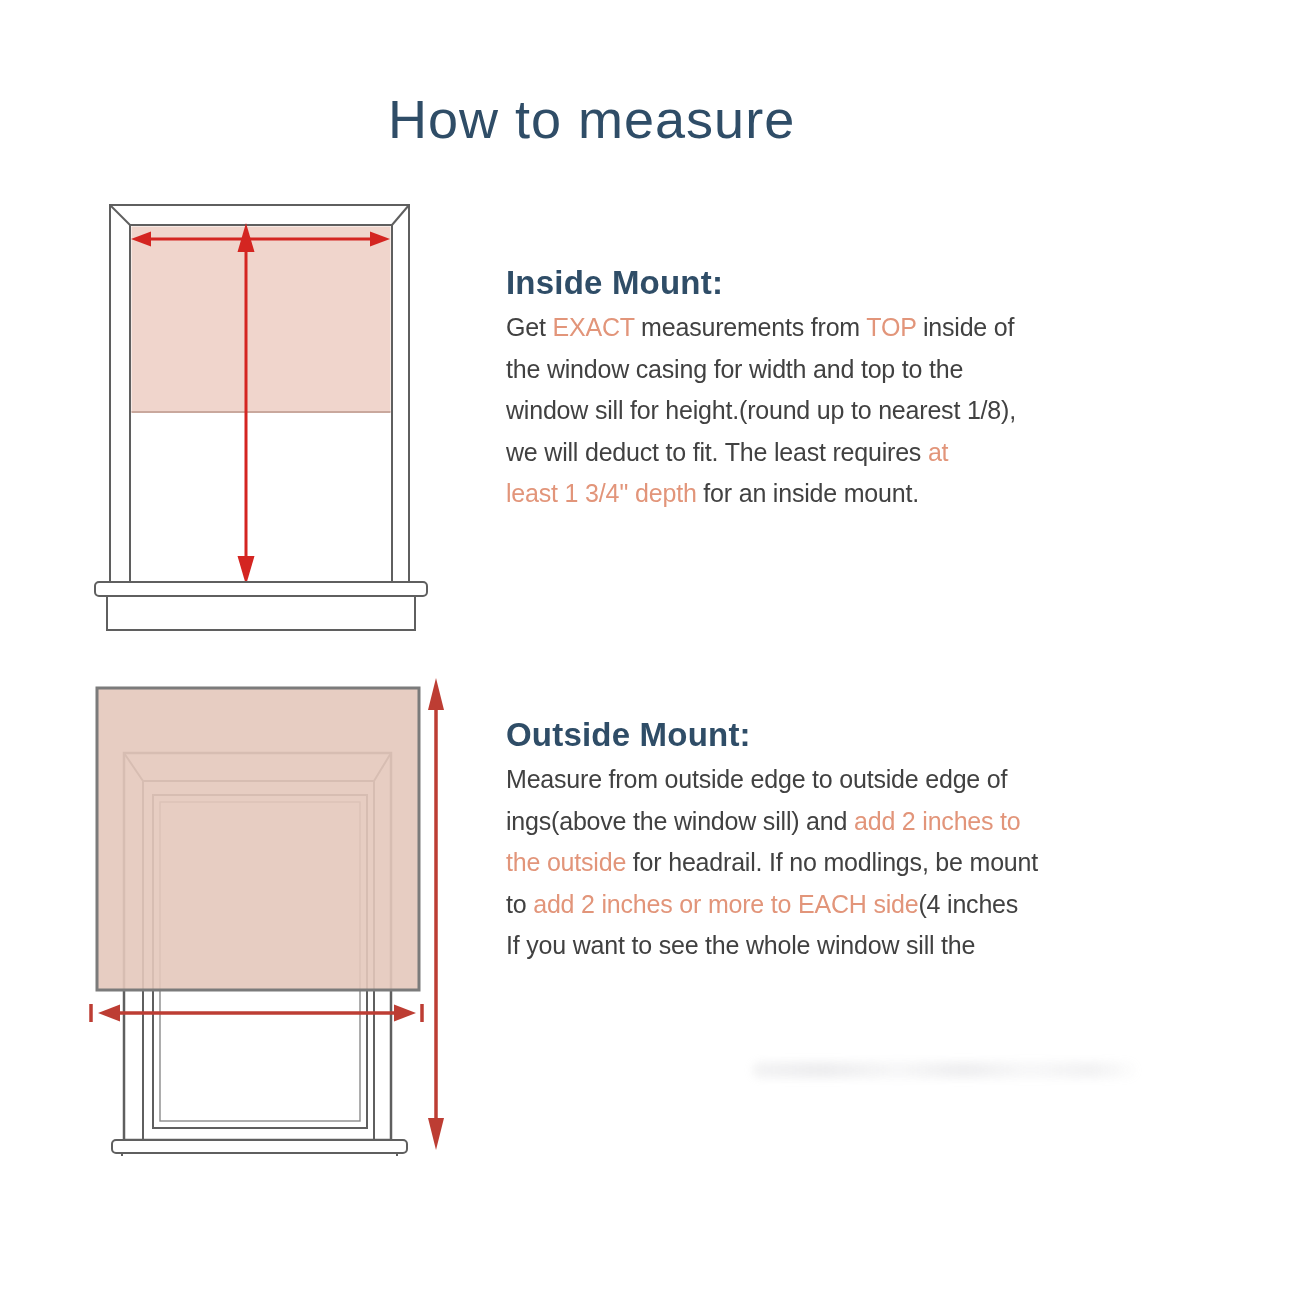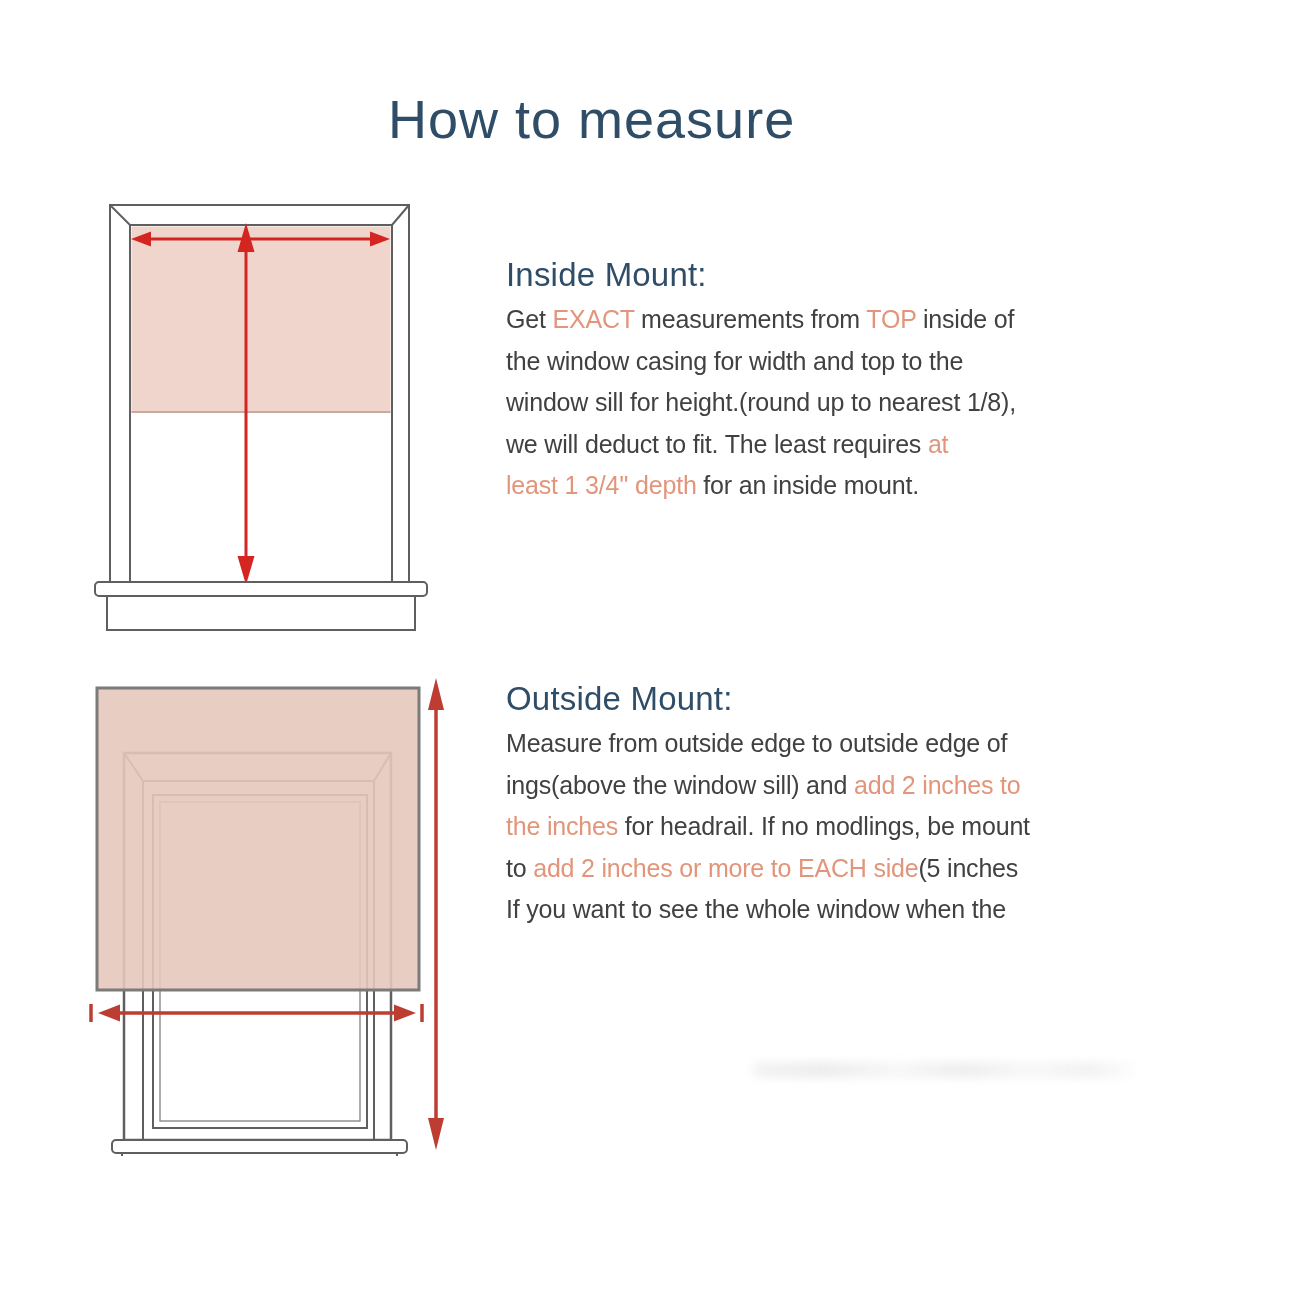--- a/index.html
+++ b/index.html
@@ -7,23 +7,23 @@
     position:relative;width:1290px;height:1156px;background:#ffffff;overflow:hidden;
     font-family:"Liberation Sans",sans-serif;
   }
   .page-title{
     position:absolute;left:388px;top:88px;margin:0;
     font-size:54px;font-weight:500;letter-spacing:1px;
     color:var(--heading);white-space:nowrap;
   }
   .text-section{position:absolute;left:506px;}
   .section-inside{top:256px;}
-  .section-outside{top:680px;}
+  .section-outside{top:708px;}
   .section-heading{
-    margin:0 0 5px 0;font-size:33px;font-weight:400;
+    margin:8px 0 5px 0;font-size:33px;font-weight:700;
     color:var(--heading);letter-spacing:0.2px;
   }
   .body-lines{margin:0;}
   .tline{
     font-size:25px;line-height:41.5px;letter-spacing:-0.2px;
     color:var(--body);white-space:nowrap;
   }
   .accent{color:var(--accent);}
   .diagram{position:absolute;}
   .diagram-inside{left:85px;top:198px;}
@@ -120,21 +120,21 @@
       <polygon points="18,343 40,334.5 40,351.5" class="arrow2-head"></polygon>
       <polygon points="336,343 314,334.5 314,351.5" class="arrow2-head"></polygon>
     </g>
   </svg>
 
   <section class="text-section section-outside">
     <h2 class="section-heading">Outside Mount:</h2>
     <div class="body-lines">
         <div class="tline"><span>Measure from outside edge to outside edge of</span></div>
         <div class="tline"><span>ings(above the window sill) and </span><span class="accent">add 2 inches to</span></div>
-        <div class="tline"><span class="accent">the inches</span><span> for headrail. If no modlings, be mount</span></div>
-        <div class="tline"><span>to </span><span class="accent">add 2 inches or more to EACH side</span><span>(5 inches</span></div>
-        <div class="tline"><span>If you want to see the whole window when the</span></div>
+        <div class="tline"><span class="accent">the outside</span><span> for headrail. If no modlings, be mount</span></div>
+        <div class="tline"><span>to </span><span class="accent">add 2 inches or more to EACH side</span><span>(4 inches</span></div>
+        <div class="tline"><span>If you want to see the whole window sill the</span></div>
       </div>
   </section>
 
   <div class="ghost-line"></div>
 
 </div>
 
 </body></html>

